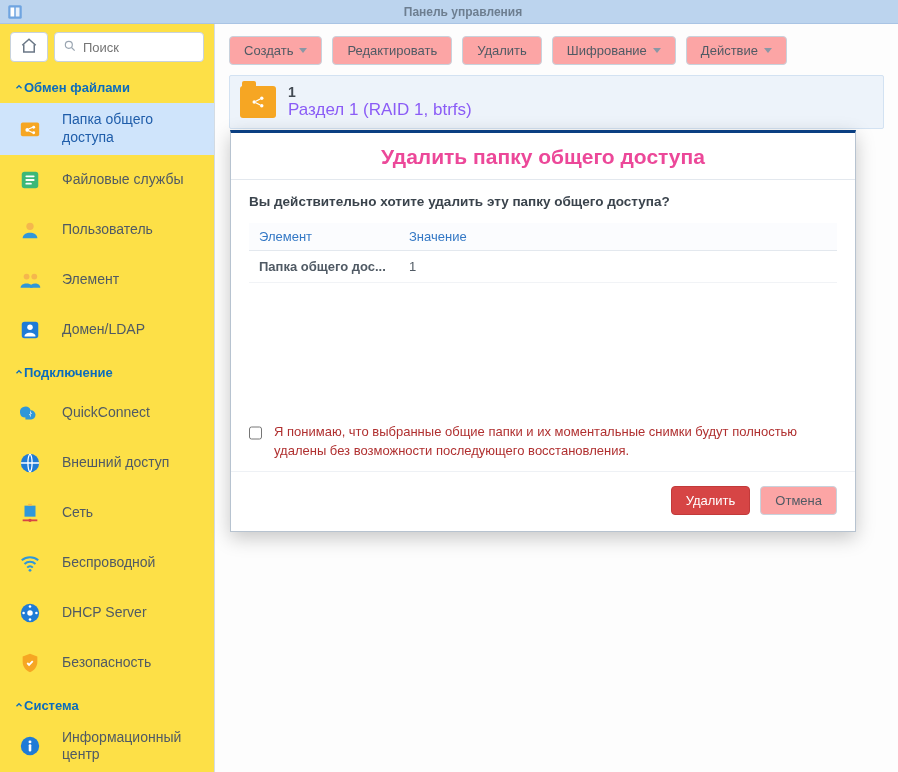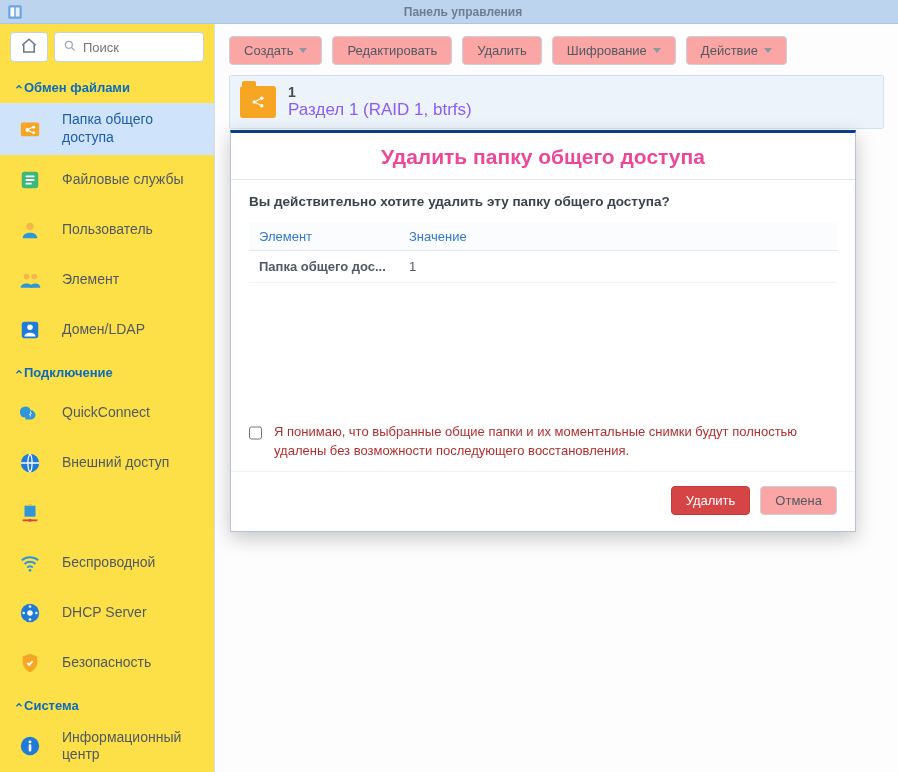--- a/index.html
+++ b/index.html
@@ -354,20 +354,21 @@
 
     <div class="side-item">
       <span class="icon-slot">
         <svg width="22" height="22" viewBox="0 0 24 24">
             <path d="M4 20h16" stroke="#d64545" stroke-width="2"></path>
             <rect x="6" y="4" width="12" height="12" fill="#2f97d9"></rect>
             <path d="M10 4v-2h4v2" fill="#f5b74d"></path>
             <circle cx="12" cy="20" r="1.8" fill="#d64545"></circle>
           </svg>
       </span>
+      <span class="label">Сеть</span>
     </div>
 
     <div class="side-item">
       <span class="icon-slot">
         <svg width="22" height="22" viewBox="0 0 24 24" fill="none" stroke="#2f97d9" stroke-width="2.2">
             <path d="M3 9a14 14 0 0 1 18 0"></path>
             <path d="M6 13a9 9 0 0 1 12 0"></path>
             <path d="M9 17a4 4 0 0 1 6 0"></path>
             <circle cx="12" cy="20" r="1.5" fill="#2f97d9" stroke="none"></circle>
           </svg>

